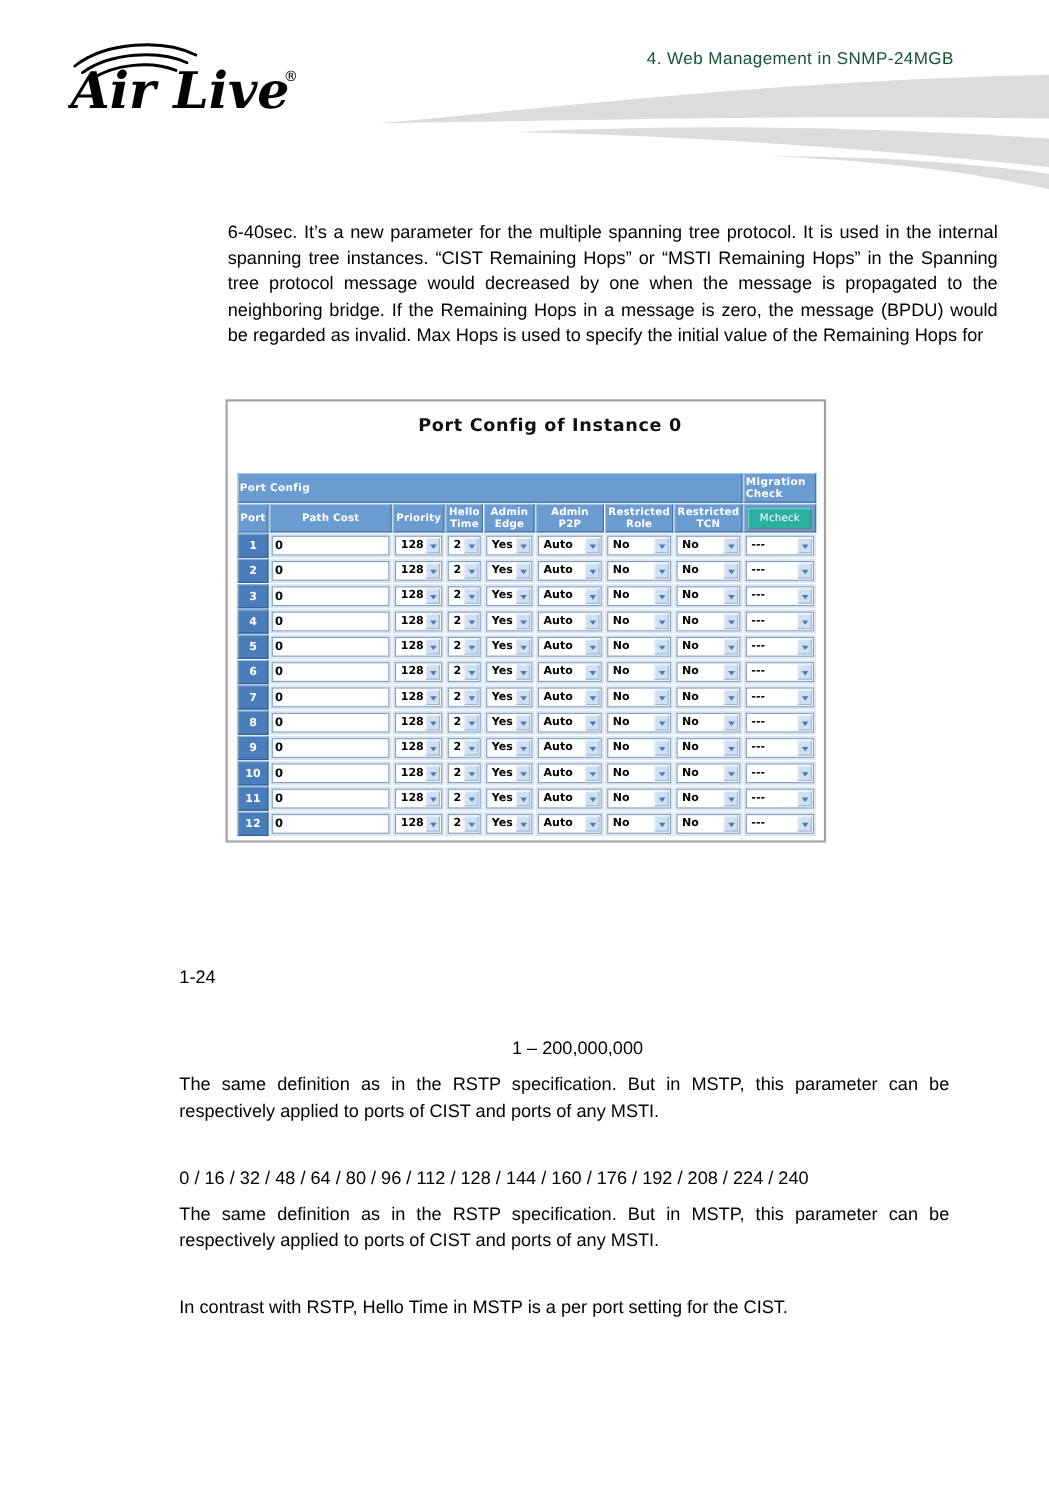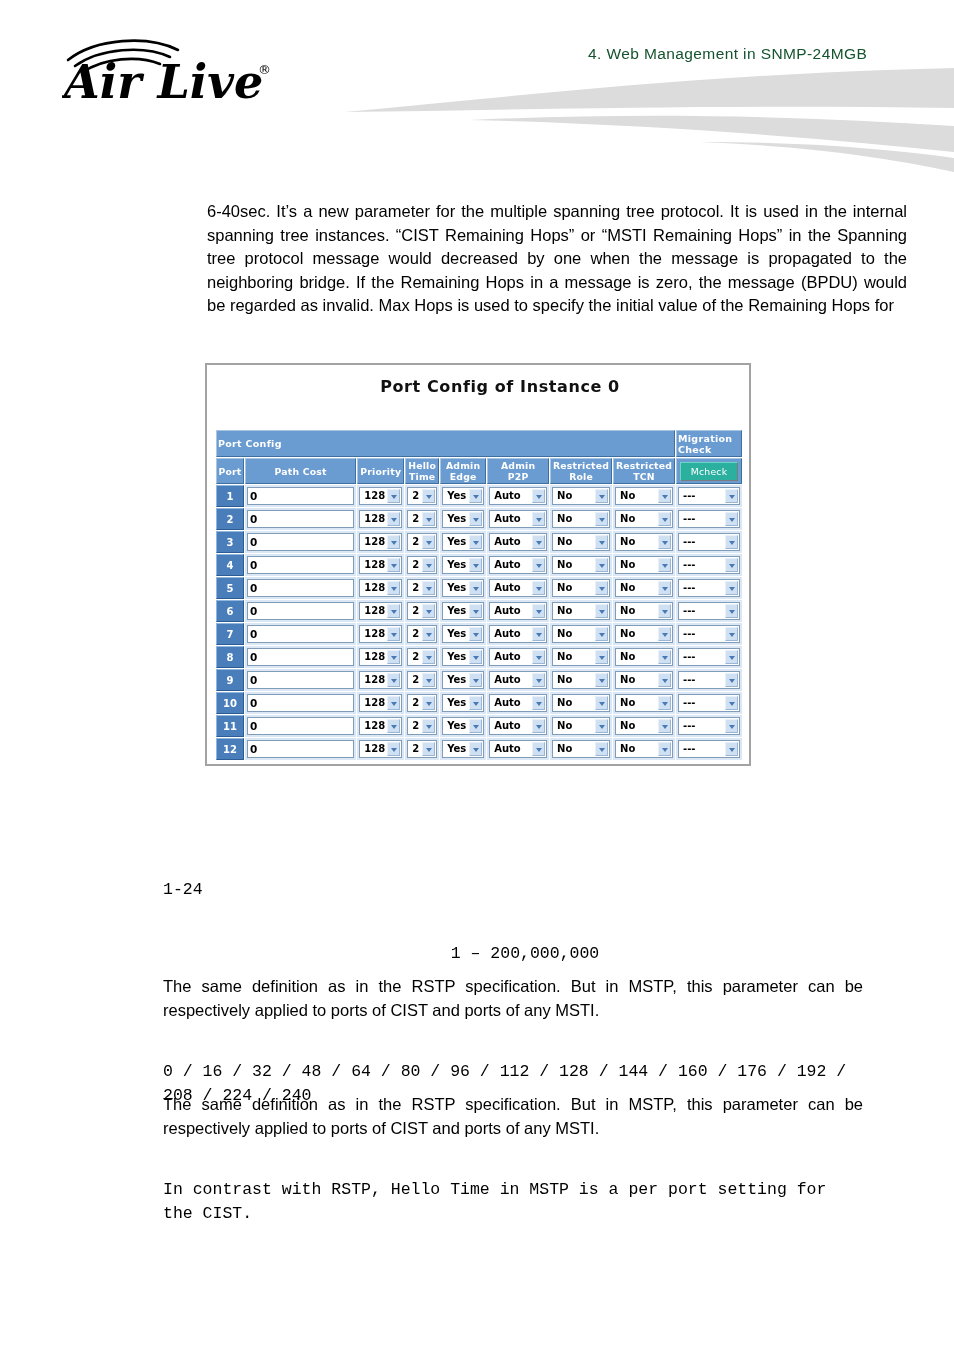--- a/index.html
+++ b/index.html
@@ -59,21 +59,21 @@
   }
   .para {
     position: absolute;
     left: 163px;
     width: 700px;
     font-size: 16.5px;
     line-height: 23.5px;
     text-align: justify;
     color: #000;
   }
-  .para.noj { text-align: left; font-family: Liberation Mono, monospace; }
+  .para.noj { text-align: left; }
 
   #intro-para { top: 200px; margin-left: 44px; }
   #page-number { top: 878px; font-size: 16.5px; }
   #range-line   { top: 942px; left: 175px; text-align: center; }
   #desc-para-1  { top: 975px; }
   #values-line  { top: 1060px; }
   #desc-para-2  { top: 1093px; }
   #hello-note   { top: 1178px; }
 
   

